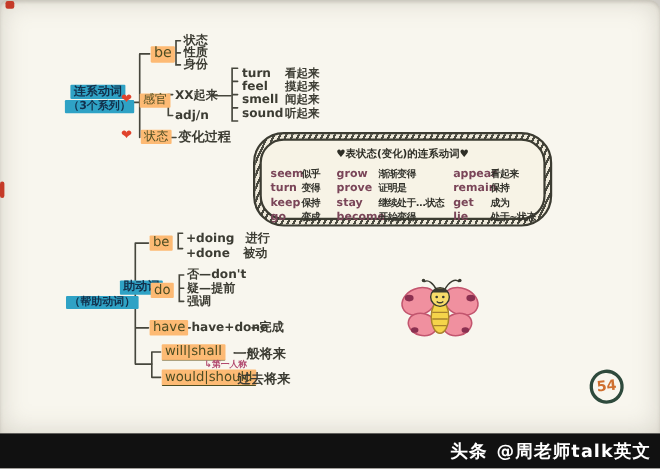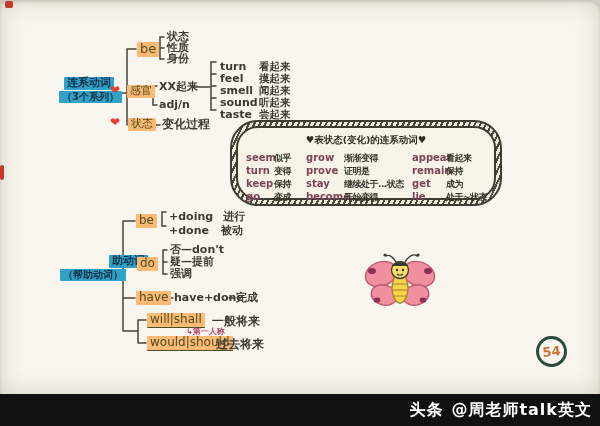--- a/index.html
+++ b/index.html
@@ -82,24 +82,20 @@
     <span class="en">feel</span>
     <span class="zh">摸起来</span>
   </div>
   <div class="abs vrow" style="left:220px;top:80px;">
     <span class="en">smell</span>
     <span class="zh">闻起来</span>
   </div>
   <div class="abs vrow" style="left:220px;top:92px;">
     <span class="en">sound</span>
     <span class="zh">听起来</span>
-  </div>
-  <div class="abs vrow" style="left:220px;top:104px;">
-    <span class="en">taste</span>
-    <span class="zh">尝起来</span>
   </div>
 
   <span class="abs heart" style="left:110px;top:116px;">❤</span>
   <div class="abs hl-yellow" style="left:128px;top:118px;font-size:11px;">状态</div>
   <div class="abs ink" style="left:162px;top:118px;font-size:12px;">变化过程</div>
 
   <div class="cbox-outer">
     <div class="cbox-inner">
       <div class="cbox-title">♥表状态(变化)的连系动词♥</div>
       <div class="cbox-col col1" style="left:8px;">

